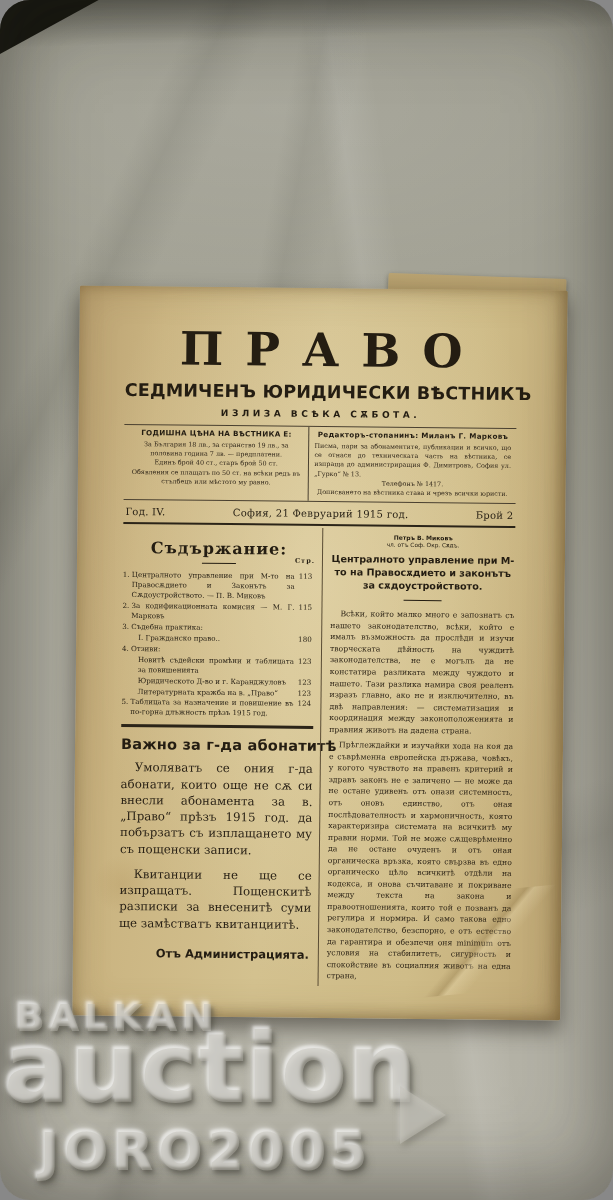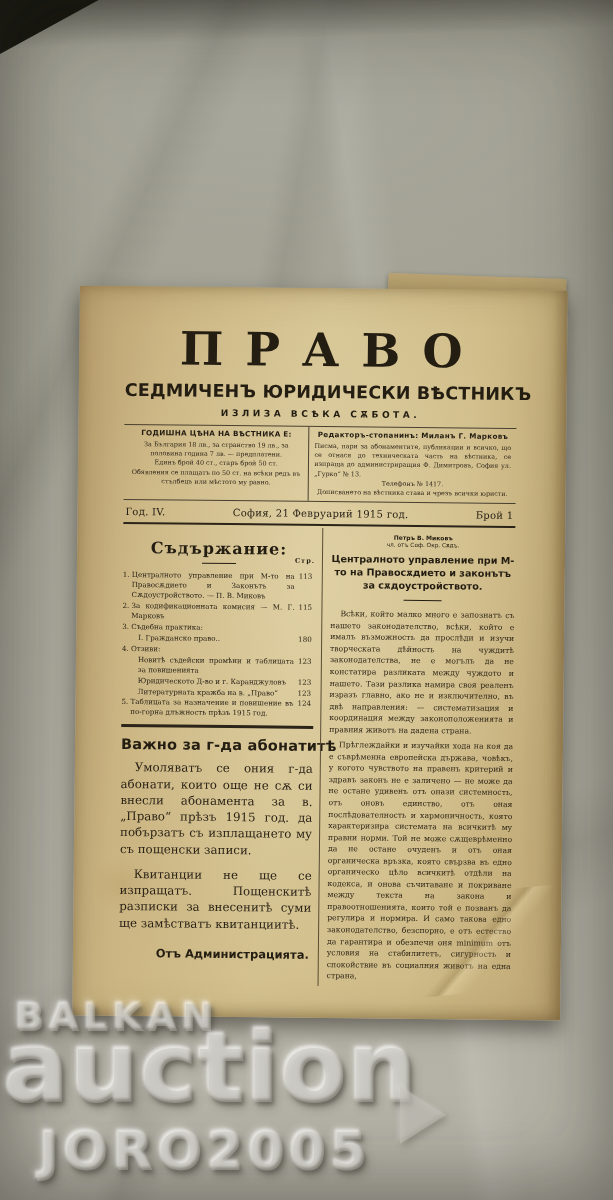--- a/index.html
+++ b/index.html
@@ -10,20 +10,21 @@
   #scene{
     position:relative; width:613px; height:1200px; overflow:hidden;
     background:
       linear-gradient(178deg, rgba(55,55,48,.55) 0%, rgba(55,55,48,0) 4%),
       radial-gradient(ellipse 700px 320px at 45% 9%, rgba(255,255,255,.10), transparent 60%),
       linear-gradient(115deg, transparent 17%, rgba(88,88,78,.18) 20%, transparent 24%),
       linear-gradient(100deg, transparent 37%, rgba(88,88,78,.15) 40%, transparent 45%),
       linear-gradient(82deg, transparent 60%, rgba(255,255,255,.10) 63%, transparent 68%),
       linear-gradient(160deg, transparent 70%, rgba(80,80,70,.12) 74%, transparent 79%),
       linear-gradient(to bottom, #9c9b8e 0%, var(--cloth) 35%, #b1afa3 70%, #b6b4a8 100%);
+    border-radius: 30px;
   }
   .corner-dark{
     position:absolute; top:0; left:0; width:112px; height:104px;
     background:#16160f; clip-path:polygon(0 0, 88% 0, 0 52%); z-index:1;
   }
   .vignette{
     position:absolute; inset:0; z-index:5; pointer-events:none;
     box-shadow: inset 0 0 95px rgba(25,25,20,.40), inset 0 -20px 60px rgba(60,58,50,.18);
   }
   
@@ -177,21 +178,21 @@
           <div class="info-heading">Редакторъ-стопанинъ: Миланъ Г. Марковъ</div>
           <p class="fine just">Писма, пари за абонаментите, публикации и всичко, що се отнася до техническата часть на вѣстника, се изпраща до администриращия Ф. Димитровъ, София ул. „Гурко“ № 13.</p>
           <p class="fine center">Телефонъ № 1417.</p>
           <p class="fine center">Дописването на вѣстника става и чрезъ всички юристи.</p>
         </div>
       </div>
 
       <div class="dateline">
         <span>Год. IV.</span>
         <span>София, 21 Февруарий 1915 год.</span>
-        <span>Брой 1</span>
+        <span>Брой 2</span>
       </div>
       <div class="rule-heavy"></div>
 
       <div class="cols">
 
         <div class="col-left">
           <div class="toc-head">
             <span>Съдържание:</span>
             <span class="toc-str">Стр.</span>
           </div>

